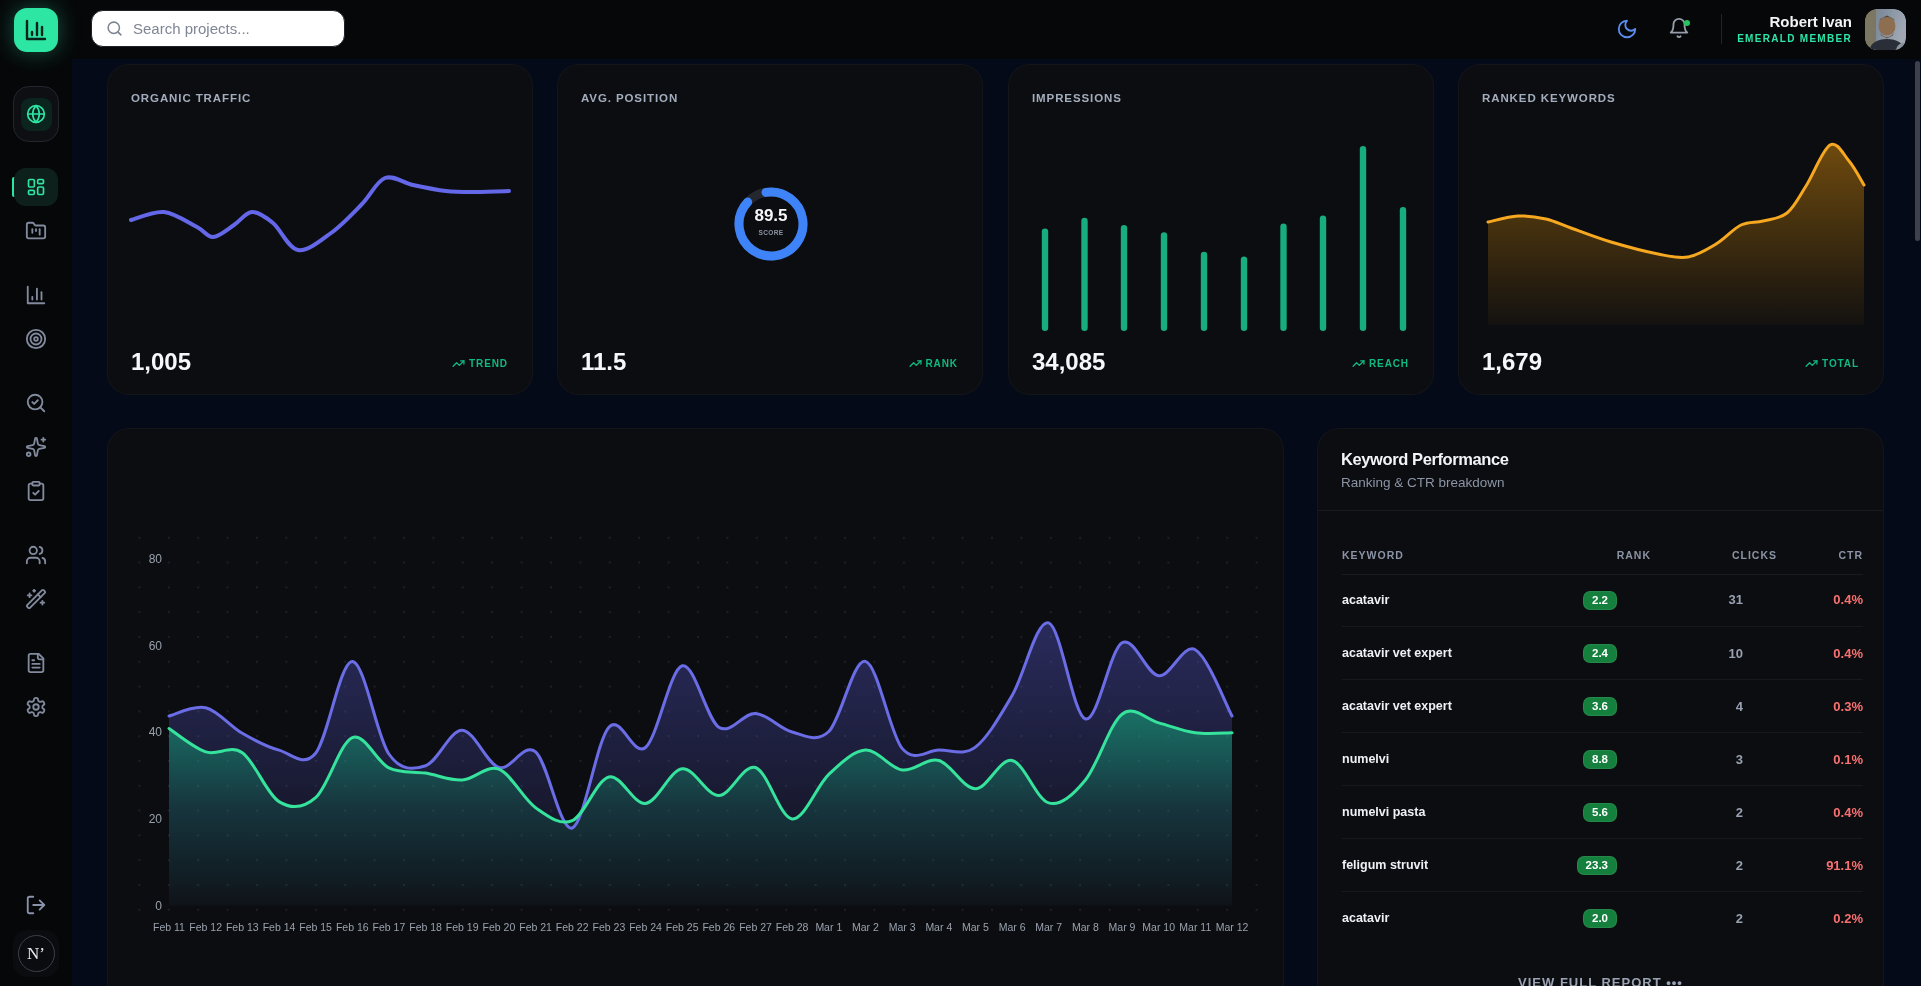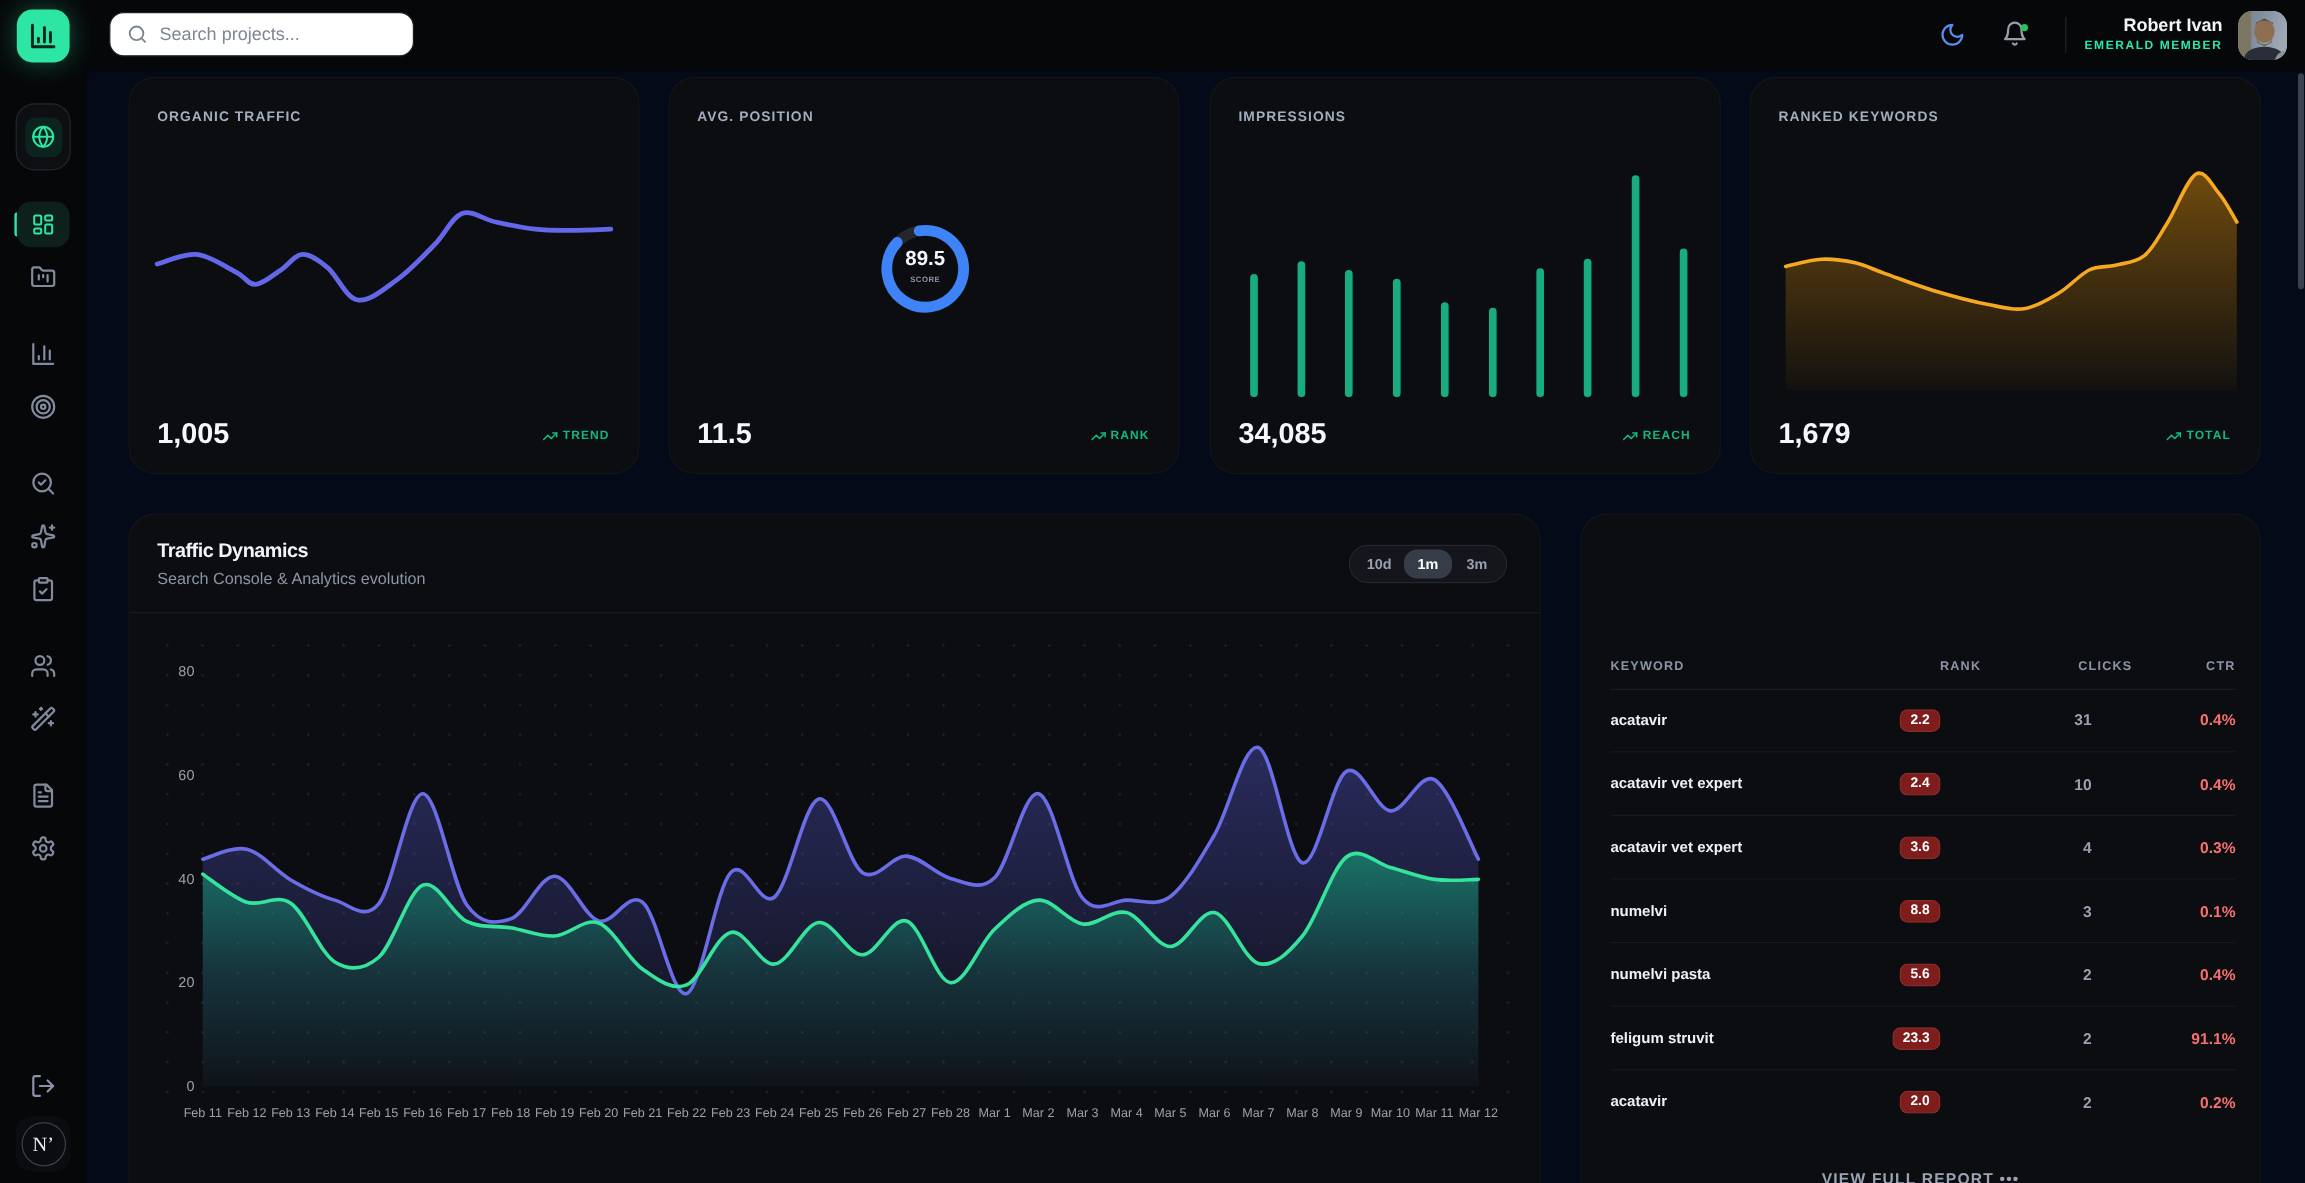--- a/index.html
+++ b/index.html
@@ -38,21 +38,21 @@
 .ax { fill:#99a1ad; font-size:12px; font-family:"Liberation Sans", sans-serif; }
 .axs { fill:#99a1ad; font-size:10.5px; font-family:"Liberation Sans", sans-serif; }
 .khead { position:absolute; left:24px; right:20px; top:120px; display:flex; font-size:10.5px; font-weight:bold;
   letter-spacing:1px; color:#8b94a5; }
 .krows { position:absolute; left:0; right:0; top:144px; }
 .krow { display:flex; align-items:center; height:53px; margin:0 20px 0 24px;gap:16px; }
 .kc1 { flex:1; font-size:12.5px; font-weight:bold; color:#edf0f4; }
 .kc2 { width:100px; text-align:right; }
 .kc3 { width:110px; text-align:right; font-size:13px; color:#98a1b1; font-weight:bold; }
 .kc4 { width:104px; text-align:right; font-size:13px; font-weight:bold; color:#f87171; }
-.badge { display:inline-block; background:#7f1d1d; border:1px solid rgba(255,255,255,0.07); border-radius:7px;
+.badge { display:inline-block; background:#15803d; border:1px solid rgba(255,255,255,0.07); border-radius:7px;
   padding:2px 8px 3px; font-size:11.5px; font-weight:bold; color:#fff; }
 .vfr { position:absolute; left:0; right:0; top:546px; text-align:center; font-size:13px; font-weight:bold;
   letter-spacing:1px; color:#9aa3b3; }
 .tr-user { position:absolute; top:0; right:15px; height:59px; display:flex; align-items:center; }
 .uname { text-align:right; margin-right:13px; margin-top:-3px; }
 .uname .n1 { font-size:15px; font-weight:bold; color:#f2f4f7; }
 .uname .n2 { font-size:10px; font-weight:bold; color:#2ee6a7; letter-spacing:1.3px; margin-top:3px; }
 .avatar { width:41px; height:41px; border-radius:12px; overflow:hidden; }
 .scrollbar { position:absolute; right:1px; top:61px; width:5px; height:180px; background:#3c414d; border-radius:3px; z-index:9; }
 .nbtn { position:absolute; left:13px; top:930px; width:46px; height:47px; border-radius:14px; background:#0b0c0f;
@@ -296,29 +296,20 @@
     <div class="trend">
       <svg width="13" height="13" viewBox="0 0 24 24" fill="none" stroke="#10b981" stroke-width="2.4" stroke-linecap="round" stroke-linejoin="round">
         <polyline points="22 7 13.5 15.5 8.5 10.5 2 17"></polyline>
         <polyline points="16 7 22 7 22 13"></polyline>
       </svg>
       <span>TOTAL</span>
     </div>
 </div>
 
 <div class="panel" style="left:107px;width:1177px">
-  <div class="phead">
-    <div class="ptitle">Traffic Dynamics</div>
-    <div class="psub">Search Console &amp; Analytics evolution</div>
-    <div class="seg">
-        <div>10d</div>
-        <div class="on">1m</div>
-        <div>3m</div>
-      </div>
-  </div>
   <svg class="bigchart" width="1177" height="476" viewBox="0 0 1177 476">
 <defs>
 <pattern id="dots" width="29.4" height="24.8" patternUnits="userSpaceOnUse">
           <circle cx="2" cy="2" r="1" fill="#20242e"></circle>
         </pattern>
 <linearGradient id="pf" x1="0" y1="109" x2="0" y2="394" gradientUnits="userSpaceOnUse">
 <stop offset="0" stop-color="#6366f1" stop-opacity="0.34"></stop>
           <stop offset="1" stop-color="#6366f1" stop-opacity="0.03"></stop>
         </linearGradient>
 <linearGradient id="gf" x1="0" y1="200" x2="0" y2="394" gradientUnits="userSpaceOnUse">
@@ -364,20 +355,24 @@
       <text x="940.7" y="420" text-anchor="middle" class="axs">Mar 7</text>
       <text x="977.4" y="420" text-anchor="middle" class="axs">Mar 8</text>
       <text x="1014.0" y="420" text-anchor="middle" class="axs">Mar 9</text>
       <text x="1050.7" y="420" text-anchor="middle" class="axs">Mar 10</text>
       <text x="1087.3" y="420" text-anchor="middle" class="axs">Mar 11</text>
       <text x="1124.0" y="420" text-anchor="middle" class="axs">Mar 12</text>
 </svg>
 </div>
 
 <div class="panel" style="left:1317px;width:567px">
+  <div class="phead">
+    <div class="ptitle">Keyword Performance</div>
+    <div class="psub">Ranking &amp; CTR breakdown</div>
+  </div>
   <div class="khead">
       <div style="flex:1">KEYWORD</div>
       <div style="width:100px;text-align:right">RANK</div>
     <div style="width:126px;text-align:right">CLICKS</div>
       <div style="width:86px;text-align:right">CTR</div>
     </div>
   <div style="position:absolute;left:24px;right:20px;top:145px;border-top:1px solid rgba(255,255,255,0.06)"></div>
   <div class="krows">
       <div class="krow">
         <div class="kc1">acatavir</div>

